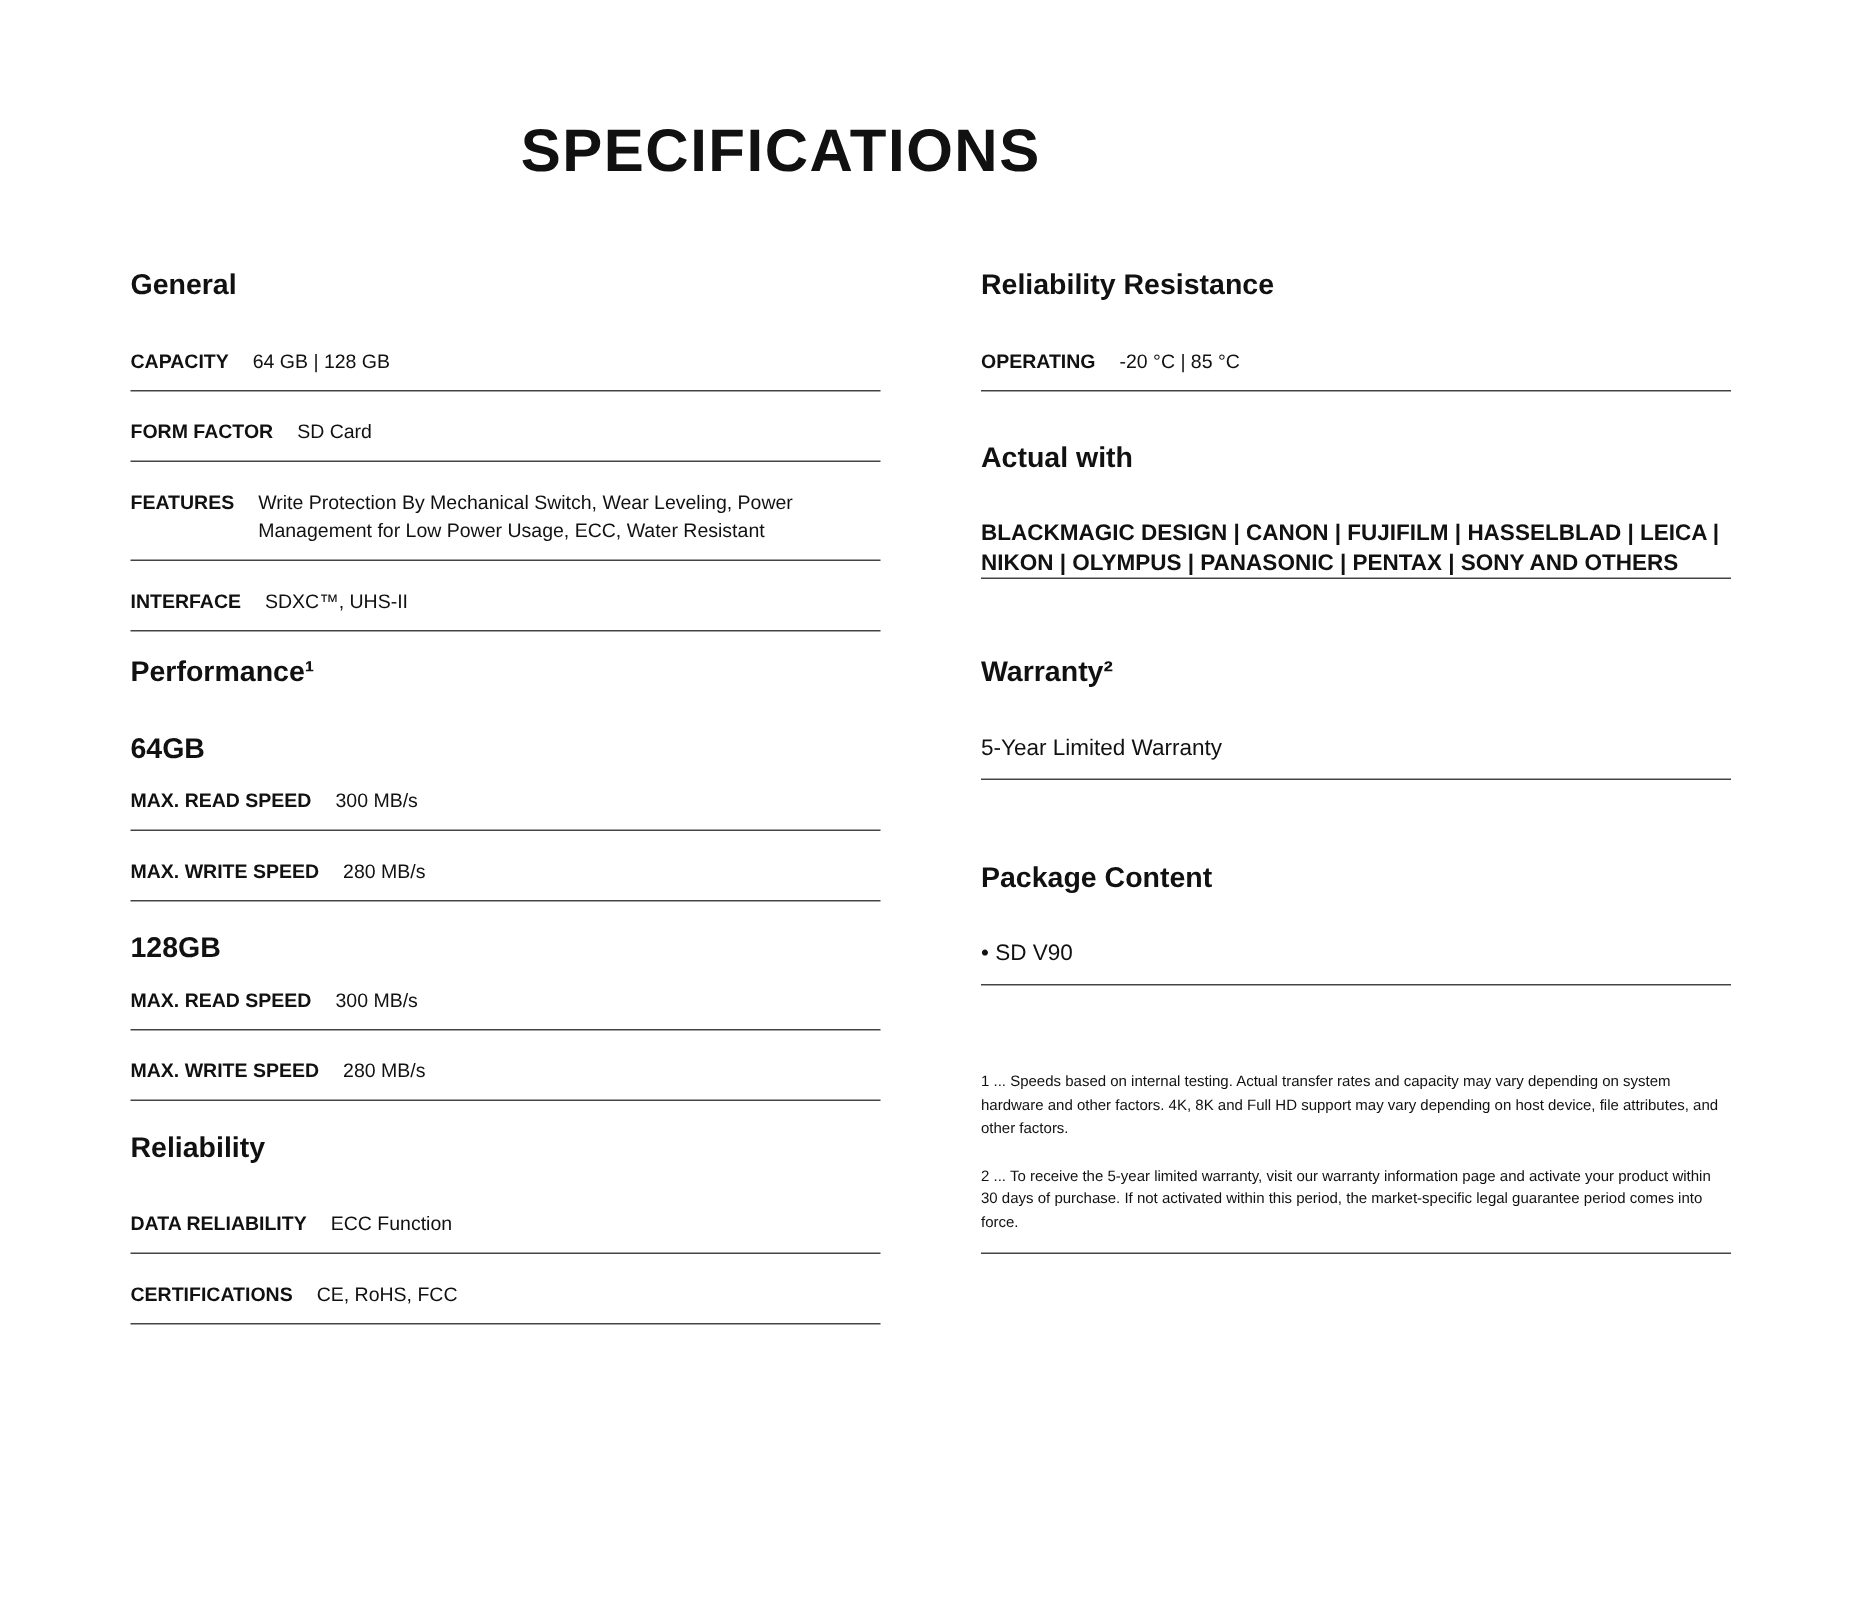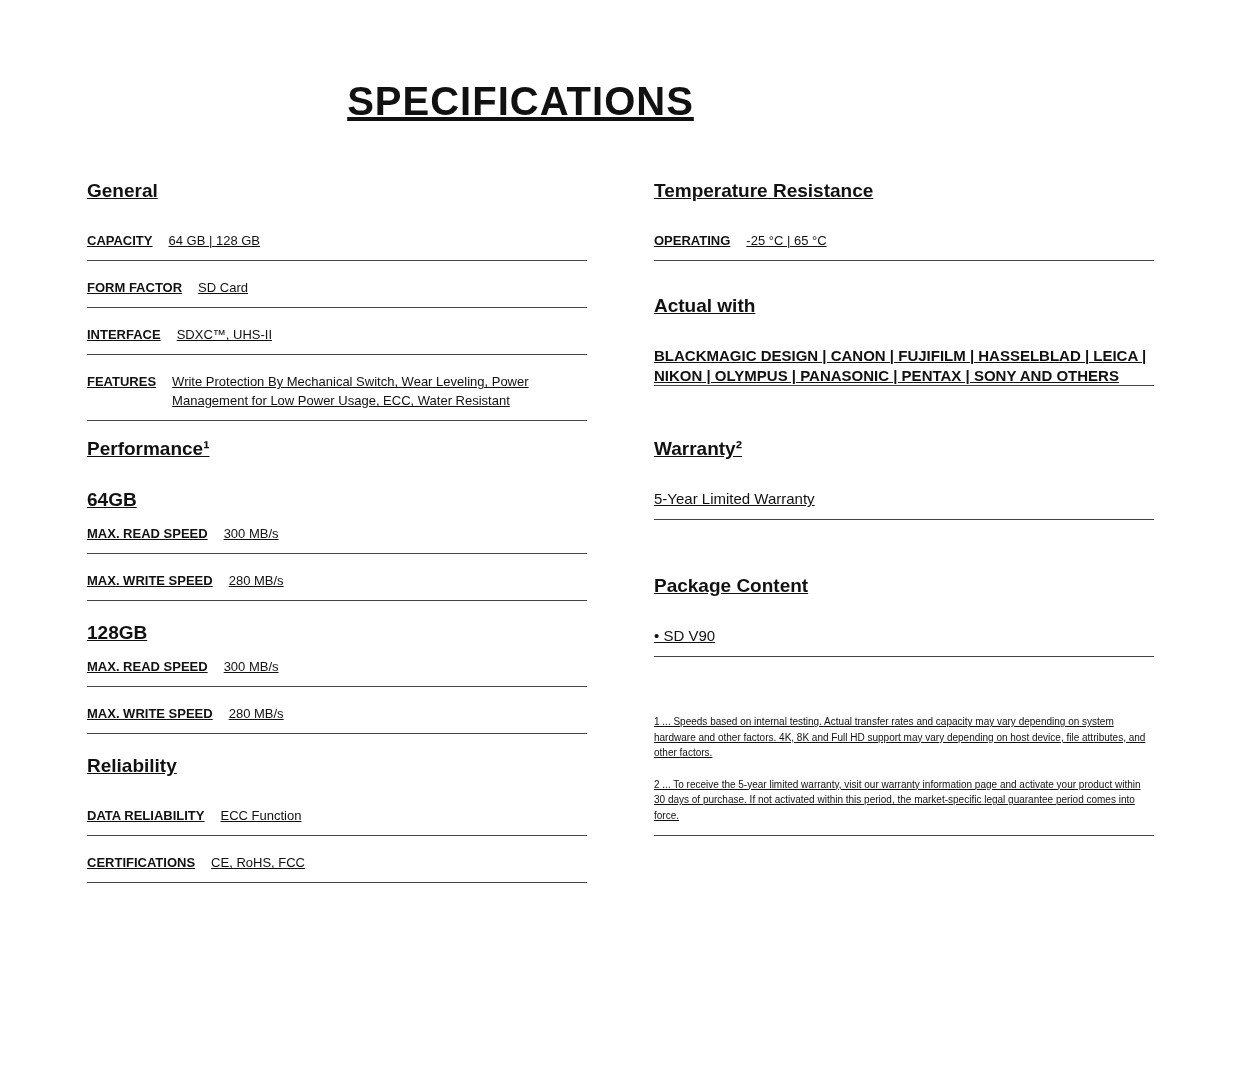--- a/index.html
+++ b/index.html
@@ -13,21 +13,21 @@
     padding: 0;
     background: var(--bg);
   }
   body {
     width: 1242px;
     height: 1076px;
     font-family: "Liberation Sans", sans-serif;
     color: var(--text);
     overflow: hidden;
   }
-  .page { width: 1041px; height: 1076px; position: relative; text-decoration: underline; }
+  .page { width: 1041px; height: 1076px; position: relative; }
 
   .page-title {
     margin: 0;
     padding-top: 78px;
     text-align: center;
     font-size: 40px;
     font-weight: bold;
     letter-spacing: 1px;
     line-height: 1.18;
   }
@@ -117,27 +117,27 @@
           <span class="spec-value">64 GB | 128 GB</span>
         </div>
         <div class="spec-row">
           <span class="spec-label">FORM FACTOR</span>
           <span class="spec-value">SD Card</span>
         </div>
       </div>
 
       <div class="section">
         <div class="spec-row">
+          <span class="spec-label">FEATURES</span>
+          <span class="spec-value features">Write Protection By Mechanical Switch, Wear Leveling, Power Management for Low Power Usage, ECC, Water Resistant</span>
+        </div>
+        <div class="spec-row">
           <span class="spec-label">INTERFACE</span>
           <span class="spec-value">SDXC™, UHS-II</span>
         </div>
-        <div class="spec-row">
-          <span class="spec-label">FEATURES</span>
-          <span class="spec-value features">Write Protection By Mechanical Switch, Wear Leveling, Power Management for Low Power Usage, ECC, Water Resistant</span>
-        </div>
       </div>
 
       <div class="section">
         <h2 class="section-heading">Performance¹</h2>
 
         <div class="variant">
           <h3 class="variant-heading">64GB</h3>
           <div class="spec-row">
             <span class="spec-label">MAX. READ SPEED</span>
             <span class="spec-value">300 MB/s</span>
@@ -171,24 +171,24 @@
           <span class="spec-label">CERTIFICATIONS</span>
           <span class="spec-value">CE, RoHS, FCC</span>
         </div>
       </div>
 
     </div>
 
     <div class="col">
 
       <div class="section-r-temp">
-        <h2 class="section-heading">Temperature Resistance</h2>
+        <h2 class="section-heading">Reliability Resistance</h2>
         <div class="spec-row">
           <span class="spec-label">OPERATING</span>
-          <span class="spec-value">-25 °C | 65 °C</span>
+          <span class="spec-value">-20 °C | 85 °C</span>
         </div>
       </div>
 
       <div>
         <h2 class="section-heading">Actual with</h2>
         <p class="brands">BLACKMAGIC DESIGN | CANON | FUJIFILM | HASSELBLAD | LEICA | NIKON | OLYMPUS | PANASONIC | PENTAX | SONY AND OTHERS</p>
       </div>
 
       <div>
         <h2 class="section-heading">Warranty²</h2>

